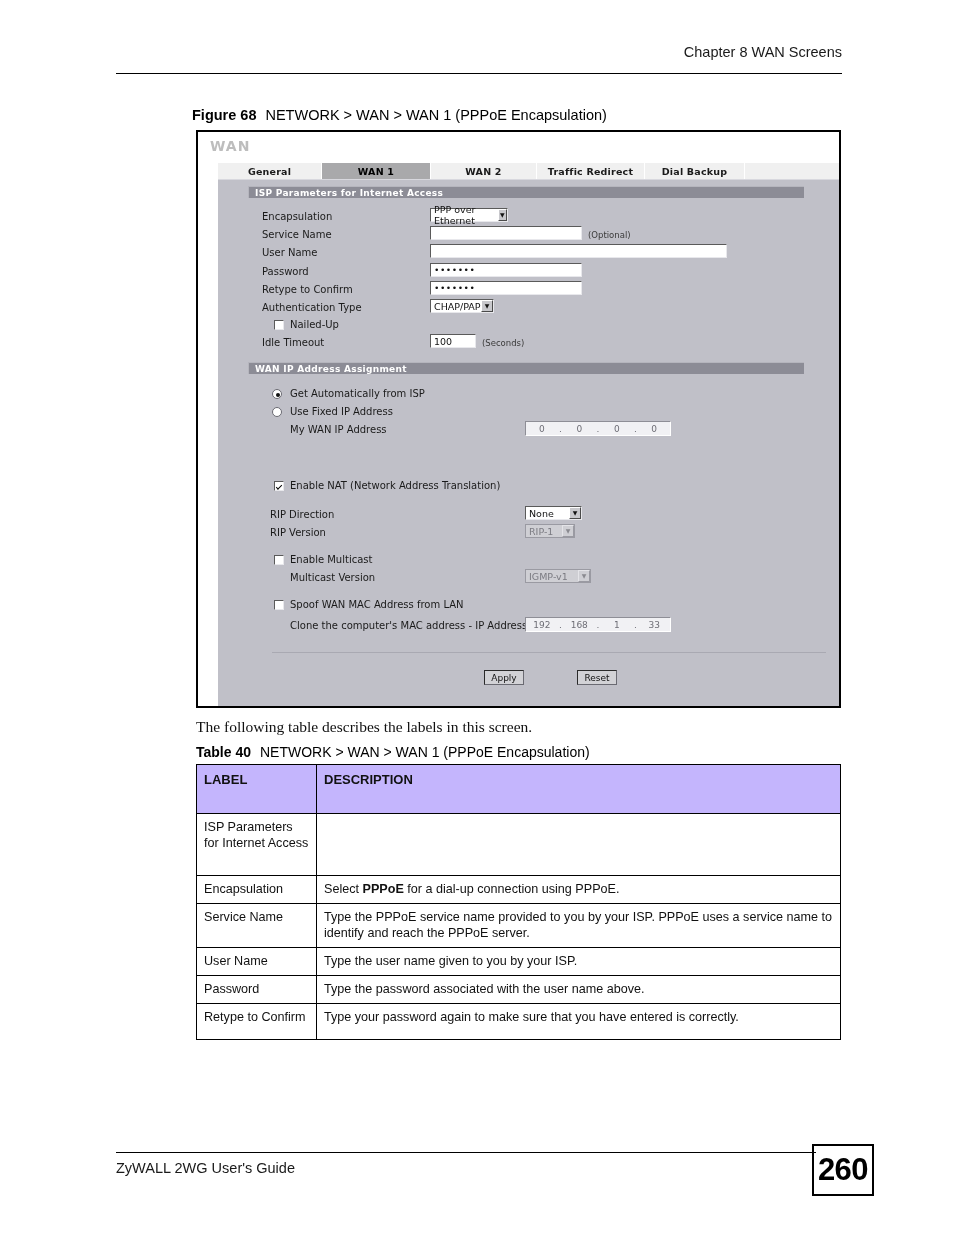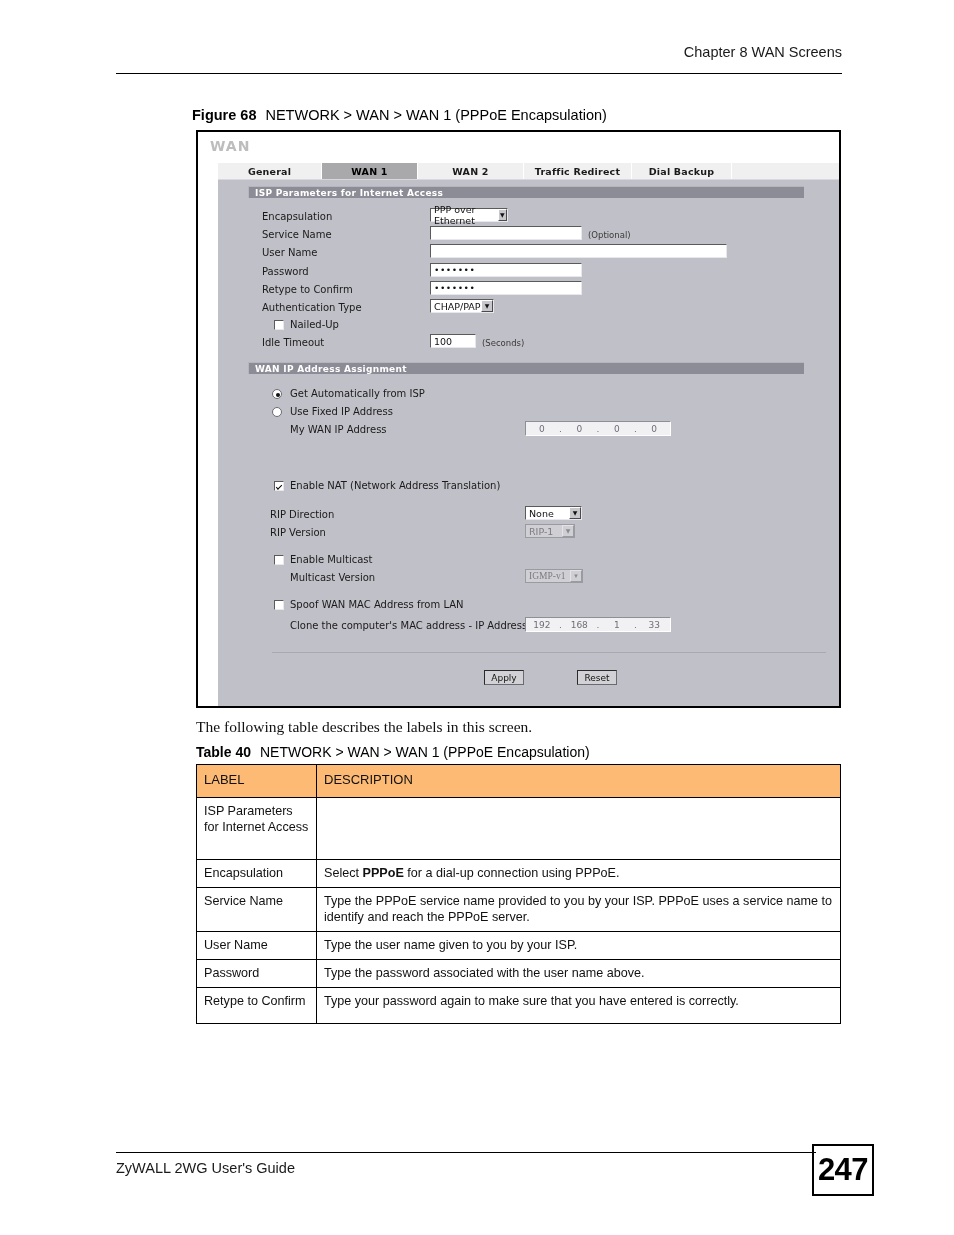--- a/index.html
+++ b/index.html
@@ -86,21 +86,21 @@
     background: #f0f0f0;
     border-right: 1px solid #ffffff;
     font-size: 9.5px;
     font-weight: bold;
     color: #1a1a1a;
     display: flex; align-items: center; justify-content: center;
     letter-spacing: 0.2px;
   }
   .tab.active { background: #a9a9ab; color: #000; }
   .tab.t-general { width: 104px; }
-  .tab.t-wan1    { width: 96px; }
+  .tab.t-wan1    { width: 109px; }
   .tab.t-wan2    { width: 106px; }
   .tab.t-traffic { width: 108px; }
   .tab.t-dial    { width: 100px; }
   .tab.t-fill    { flex: 1; border-right: none; }
 
   
   .panel {
     position: absolute;
     left: 20px; top: 47px;
     width: 621px; height: 527px;
@@ -270,24 +270,24 @@
     color: #111;
   }
   table.desc th, table.desc td {
     border: 1px solid #000;
     padding: 5px 7px 6px 7px;
     vertical-align: top;
     text-align: left;
     line-height: 1.28;
   }
   table.desc thead th {
-    background: #fdba74;
-    font-weight: normal;
+    background: #c4b5fd;
+    font-weight: bold;
     font-size: 13px;
-    padding-top: 7px; padding-bottom: 8px;
+    padding-top: 7px; padding-bottom: 24px;
   }
   table.desc .col-label { width: 120px; }
 </style>
 </head>
 <body>
 
 <div class="page-header">Chapter 8 WAN Screens</div>
 <div class="page-header-rule"></div>
 
 <div class="figure-caption">
@@ -376,21 +376,21 @@
       <div class="frow flabel" style="left:26px; top:347px;">RIP Version</div>
       <div class="sel disabled" style="left:281px; top:344px; width:50px;">
         <span>RIP-1</span>
         <span class="arrow">▼</span>
       </div>
 
       <div class="cb" style="left:30px; top:375px;"></div>
       <div class="frow flabel" style="left:46px; top:374px;">Enable Multicast</div>
 
       <div class="frow flabel" style="left:46px; top:392px;">Multicast Version</div>
-      <div class="sel disabled" style="left:281px; top:389px; width:58px;font-family:Liberation Serif, serif;">
+      <div class="sel disabled" style="left:281px; top:389px; width:66px;">
         <span>IGMP-v1</span>
         <span class="arrow">▼</span>
       </div>
 
       <div class="cb" style="left:30px; top:420px;"></div>
       <div class="frow flabel" style="left:46px; top:419px;">Spoof WAN MAC Address from LAN</div>
 
       <div class="frow flabel" style="left:46px; top:440px;">Clone the computer's MAC address - IP Address</div>
       <div class="ipbox" style="left:281px; top:437px; width:146px;">
         <span class="oct">192</span>
@@ -446,13 +446,13 @@
     </tr>
     <tr>
       <td class="col-label">Retype to Confirm</td>
       <td style="height:36px;">Type your password again to make sure that you have entered is correctly.</td>
     </tr>
   </tbody>
 </table>
 
 <div class="page-footer-rule"></div>
 <div class="page-footer-text">ZyWALL 2WG User's Guide</div>
-<div class="page-number-box">247</div>
+<div class="page-number-box">260</div>
 
 </body></html>

